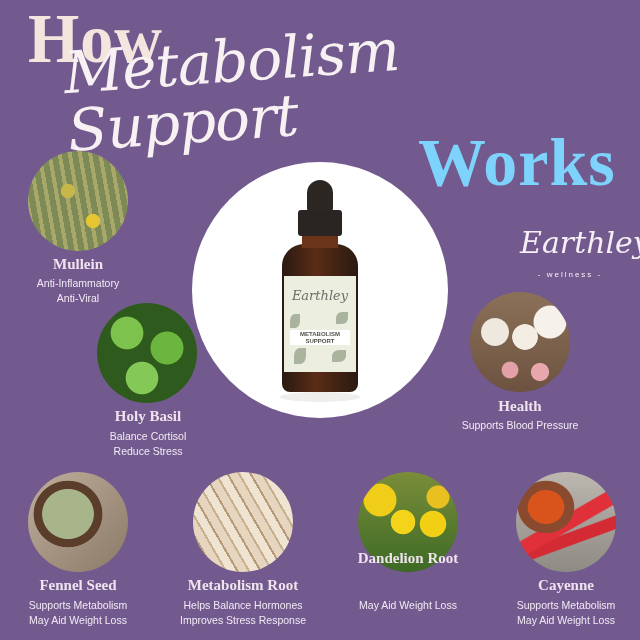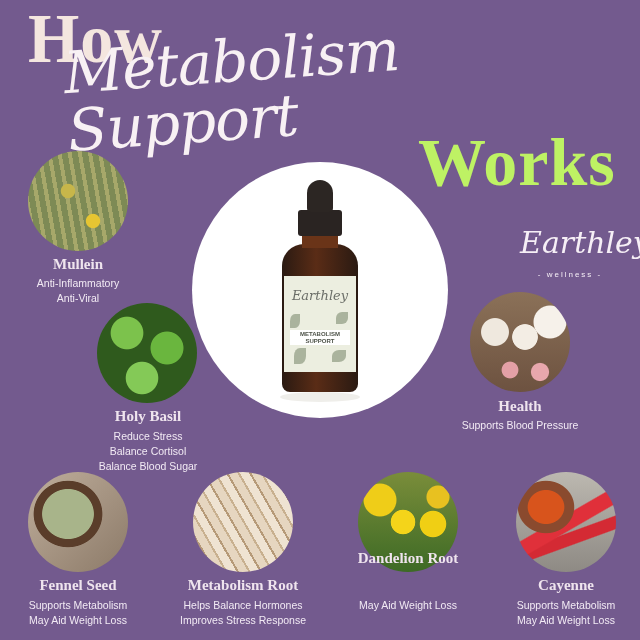--- a/index.html
+++ b/index.html
@@ -1,20 +1,20 @@
 <!DOCTYPE html>
 <html><head>
 <meta charset="utf-8">
 <style>
   html, body { margin:0; padding:0; }
   body { width:640px; height:640px; overflow:hidden; background:#735a8e; position:relative; font-family:"Liberation Sans", sans-serif; }
   .abs { position:absolute; }
   .title-how { left:28px; top:6px; font-family:"Liberation Serif", serif; font-weight:bold; font-size:66px; color:#f4e6df; letter-spacing:1px; line-height:1; transform:scaleY(1.05); }
   .title-script { left:70px; top:44px; font-family:"DejaVu Serif", serif; font-style:italic; font-size:58px; color:#f8f1f4; line-height:1; transform:rotate(-4deg); transform-origin:left bottom; letter-spacing:-1px; }
-  .title-works { left:418px; top:128px; font-family:"Liberation Serif", serif; font-weight:bold; font-size:68px; color:#bef264; line-height:1; letter-spacing:1px; }
+  .title-works { left:418px; top:128px; font-family:"Liberation Serif", serif; font-weight:bold; font-size:68px; color:#7dd3fc; line-height:1; letter-spacing:1px; }
   .brand { left:520px; top:228px; width:100px; text-align:center; color:#f6eff6; }
   .brand-name { font-family:"DejaVu Serif", serif; font-style:italic; font-size:30px; line-height:1; }
   .brand-sub { font-size:8px; letter-spacing:2px; margin-top:12px; }
   .circle { position:absolute; border-radius:50%; overflow:hidden; }
   .hero { left:192px; top:162px; width:256px; height:256px; background:#ffffff; }
   .bottle-wrap { position:absolute; left:88px; top:18px; width:80px; height:220px; }
   .dropper-bulb { position:absolute; left:27px; top:0; width:26px; height:32px; background:#2c2623; border-radius:13px 13px 4px 4px; }
   .dropper-collar { position:absolute; left:18px; top:30px; width:44px; height:26px; background:#2a2422; border-radius:3px; }
   .bottle-neck { position:absolute; left:22px; top:54px; width:36px; height:14px; background:#6a3418; }
   .bottle-body { position:absolute; left:2px; top:64px; width:76px; height:148px; background:linear-gradient(90deg,#2a1a12,#5a2c16 45%,#2a1a12); border-radius:22px 22px 8px 8px; }
@@ -67,23 +67,22 @@
 <div class="ing-img mullein-img" style="left:28px;top:151px;"></div>
 <div class="ing-name" style="left:-12px;top:256px;">Mullein</div>
 <div class="ing-benefit" style="left:-22px;top:276px;">
   <div>Anti-Inflammatory</div>
   <div>Anti-Viral</div>
 </div>
 
 <div class="ing-img basil-img" style="left:97px;top:303px;"></div>
 <div class="ing-name" style="left:58px;top:408px;">Holy Basil</div>
 <div class="ing-benefit" style="left:48px;top:429px;">
+  <div>Balance Cortisol</div>
   <div>Reduce Stress</div>
-  <div>Balance Cortisol</div>
-  <div>Balance Blood Sugar</div>
 </div>
 
 <div class="ing-img garlic-img" style="left:470px;top:292px;"></div>
 <div class="ing-name" style="left:430px;top:398px;">Health</div>
 <div class="ing-benefit" style="left:420px;top:418px;">
   <div>Supports Blood Pressure</div>
 </div>
 
 <div class="ing-img fennel-img" style="left:28px;top:472px;"></div>
 <div class="ing-name" style="left:-12px;top:577px;">Fennel Seed</div>

